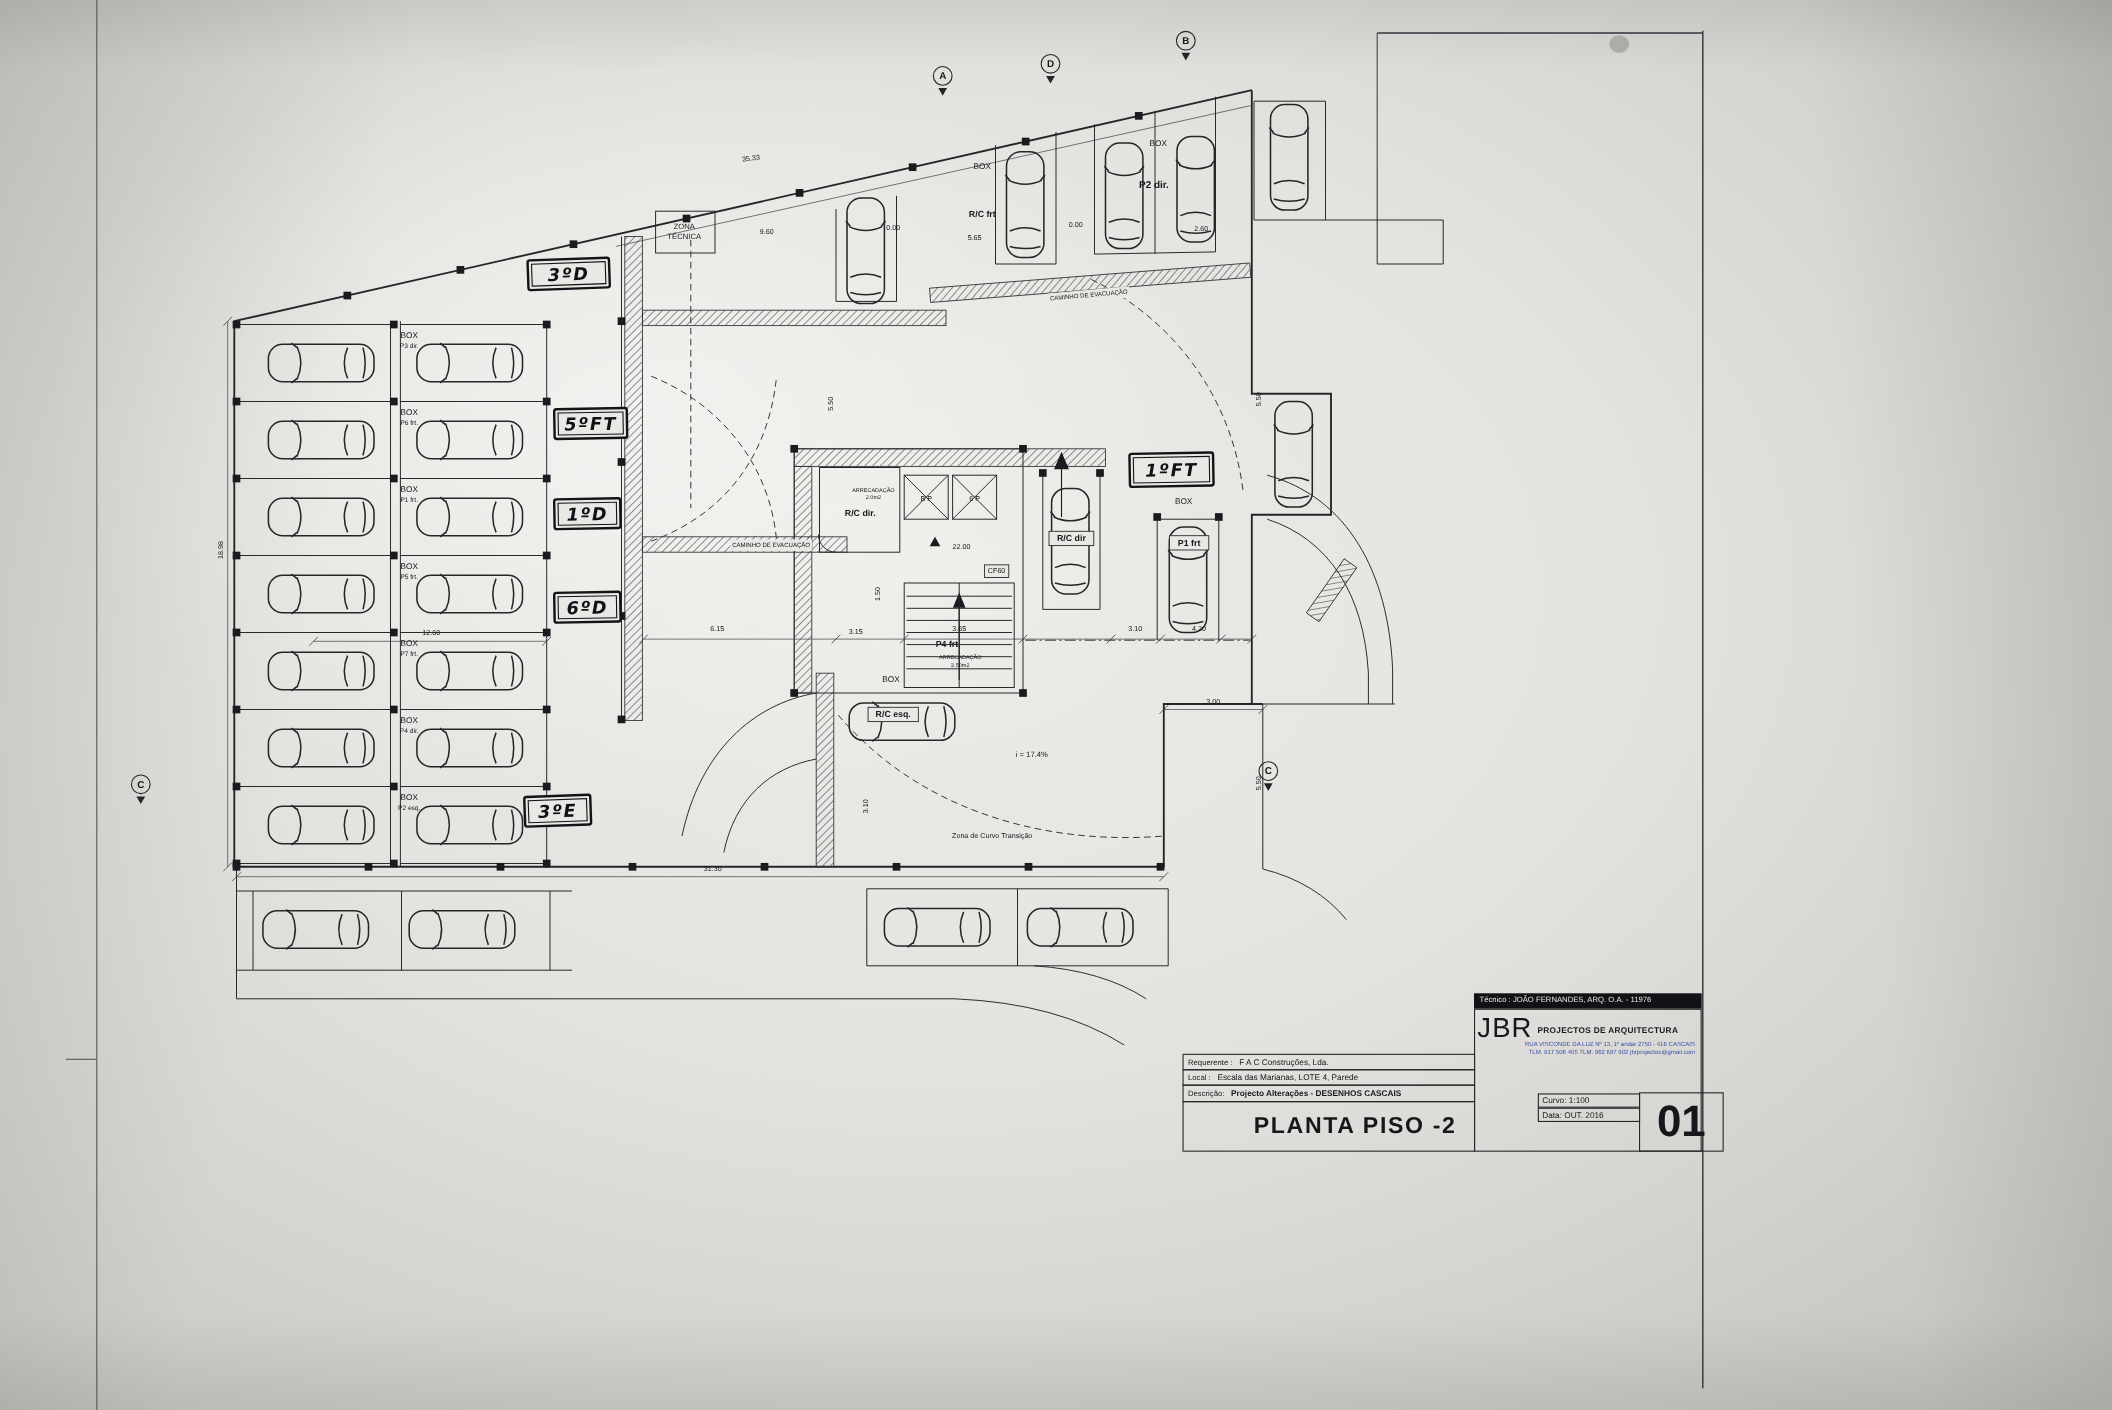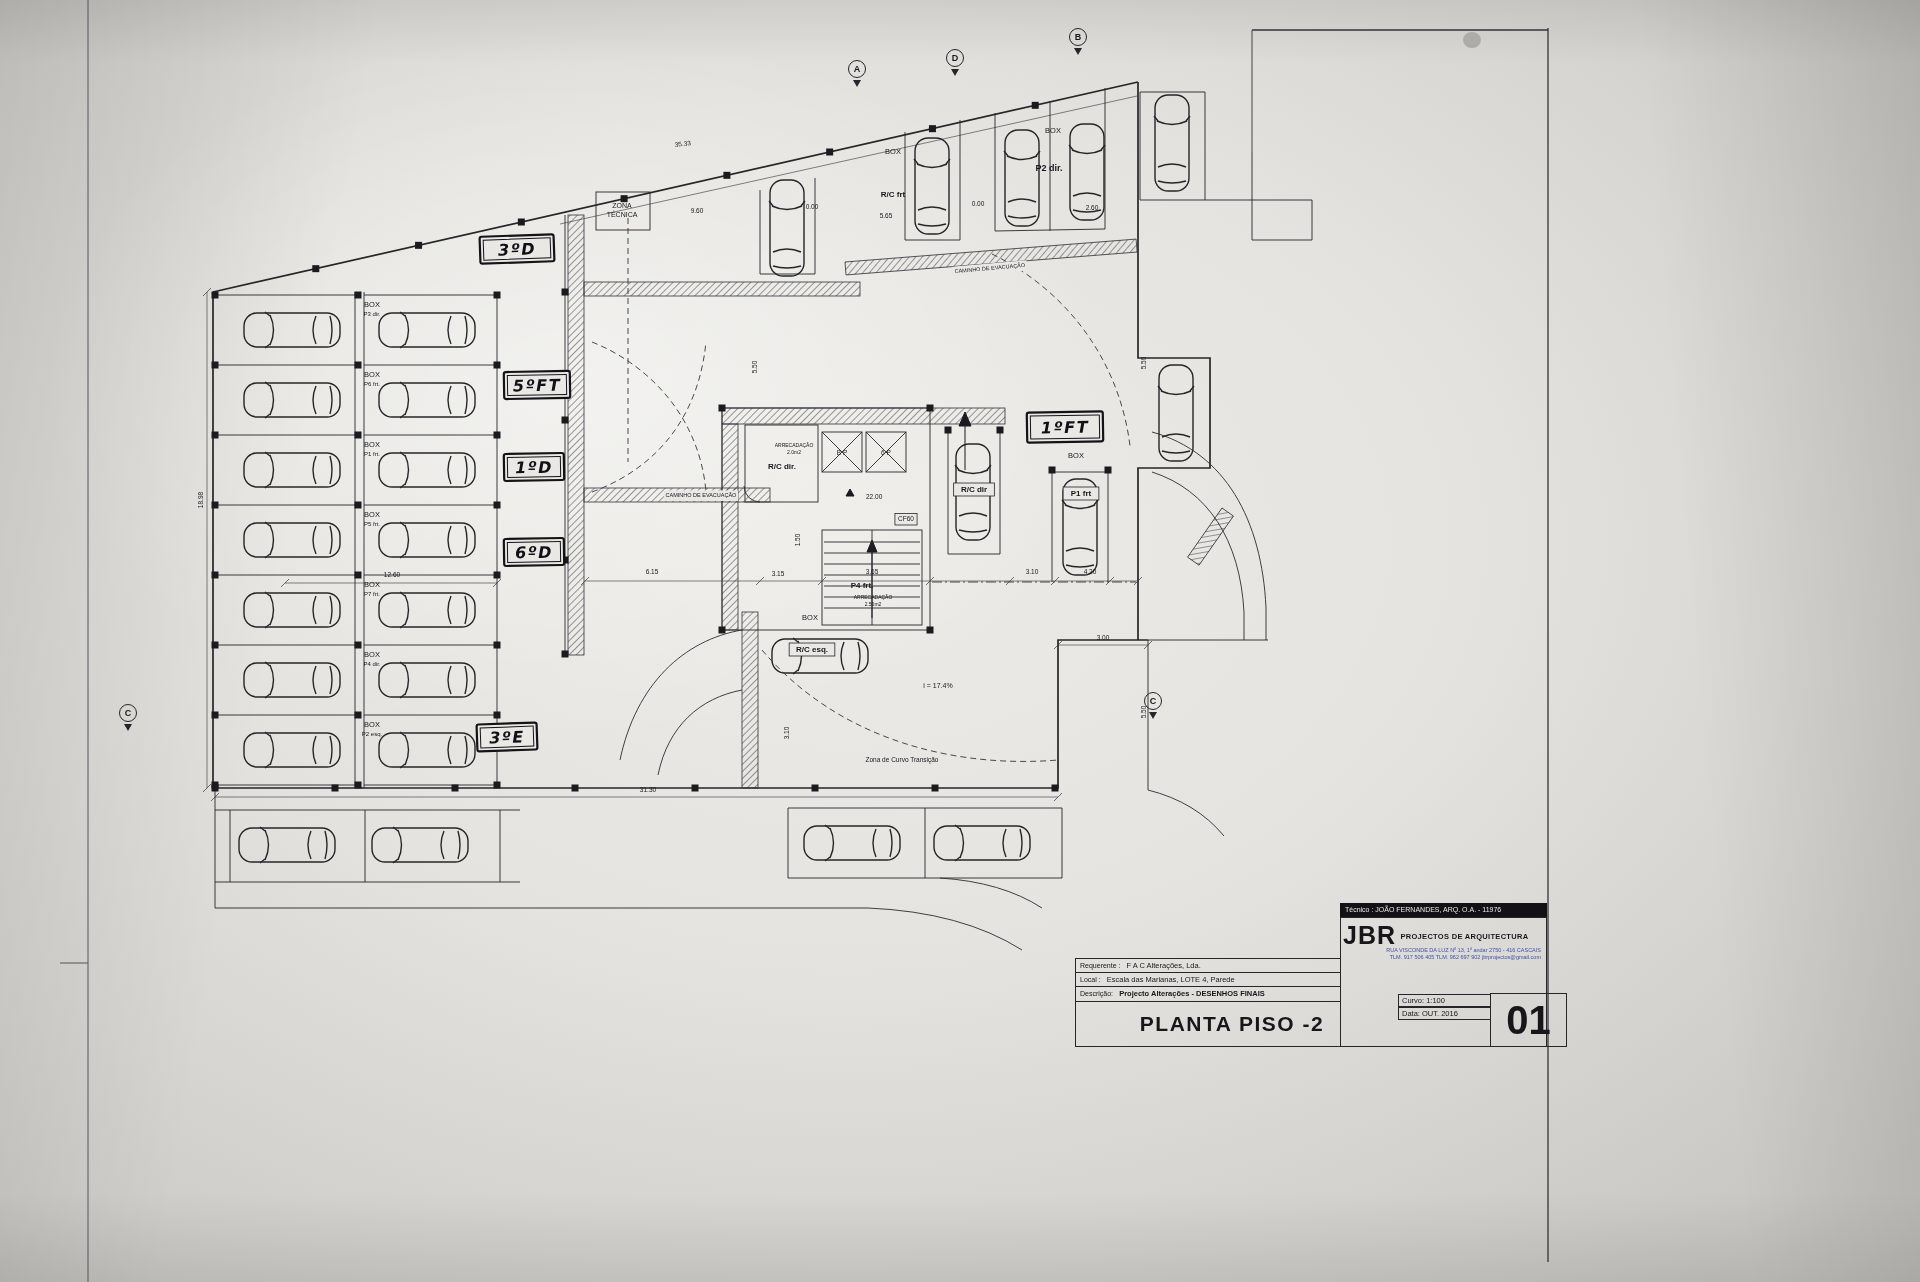--- a/index.html
+++ b/index.html
@@ -21,21 +21,21 @@
   svg{position:absolute;left:0;top:0;}
   svg text{font-family:"Liberation Sans",sans-serif;}
   .hand{font-family:"DejaVu Sans",sans-serif;}
 
   
   .titleblock{position:absolute;left:1075px;top:901px;width:473px;height:146px;}
   .tb-tecnico{position:absolute;left:265px;top:2px;width:207px;height:14px;background:#121216;
     color:#e9e9e6;font-size:7px;line-height:14px;padding-left:5px;box-sizing:border-box;white-space:nowrap;overflow:hidden;}
   .tb-frame-right{position:absolute;left:265px;top:16px;width:207px;height:130px;border:1px solid #26262a;box-sizing:border-box;}
   .tb-firm{position:absolute;left:268px;top:22px;width:202px;}
-  .tb-jbr{font-size:25px;font-weight:bold;letter-spacing:1px;line-height:24px;vertical-align:middle;}
+  .tb-jbr{font-size:25px;font-weight:normal;letter-spacing:1px;line-height:24px;vertical-align:middle;}
   .tb-firmname{font-size:7.5px;font-weight:bold;letter-spacing:.3px;}
   .tb-addr{font-size:5.5px;line-height:7px;color:#3f51a8;text-align:right;padding-right:4px;white-space:nowrap;overflow:hidden;}
   .tb-row{position:absolute;left:0;width:266px;border:1px solid #26262a;box-sizing:border-box;
     font-size:7.5px;padding:2px 4px;white-space:nowrap;overflow:hidden;background:transparent;}
   .tb-row .lbl{font-size:7px;margin-right:4px;}
   .tb-req{top:57px;height:15px;}
   .tb-loc{top:71px;height:15px;}
   .tb-desc{top:85px;height:16px;}
   .tb-desc .val{font-weight:bold;}
   .tb-titlecell{position:absolute;left:0;top:100px;width:266px;height:46px;border:1px solid #26262a;box-sizing:border-box;
@@ -446,29 +446,29 @@
     <div class="tb-tecnico">Técnico : JOÃO FERNANDES, ARQ.   O.A. - 11976</div>
     <div class="tb-frame-right"></div>
     <div class="tb-firm">
       <span class="tb-jbr">JBR</span>
       <span class="tb-firmname">PROJECTOS DE ARQUITECTURA</span>
       <div class="tb-addr">RUA VISCONDE DA LUZ Nº 13, 1º andar   2750 - 416  CASCAIS</div>
       <div class="tb-addr">TLM. 917 506 405    TLM. 962 697 902    jbrprojectos@gmail.com</div>
     </div>
     <div class="tb-row tb-req">
       <span class="lbl">Requerente :</span>
-      <span>F A C Alterações, Lda.</span>
+      <span>F A C Construções, Lda.</span>
     </div>
     <div class="tb-row tb-loc">
       <span class="lbl">Local :</span>
       <span>Escala das Marianas, LOTE 4, Parede</span>
     </div>
     <div class="tb-row tb-desc">
       <span class="lbl">Descrição:</span>
-      <span class="val">Projecto Alterações - DESENHOS FINAIS</span>
+      <span class="val">Projecto Alterações - DESENHOS CASCAIS</span>
     </div>
     <div class="tb-titlecell">
       <span class="tb-title">PLANTA PISO -2</span>
     </div>
     <div class="tb-escala">Curvo: 1:100</div>
     <div class="tb-data">Data: OUT. 2016</div>
     <div class="tb-numbercell">01</div>
   </div>
 
 </div>

